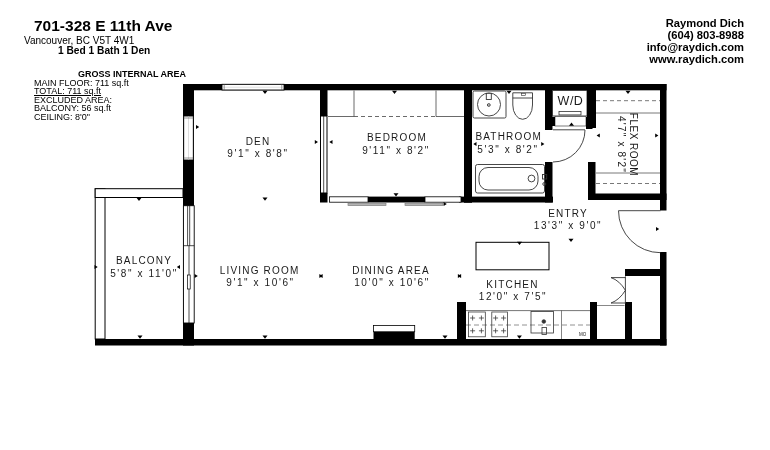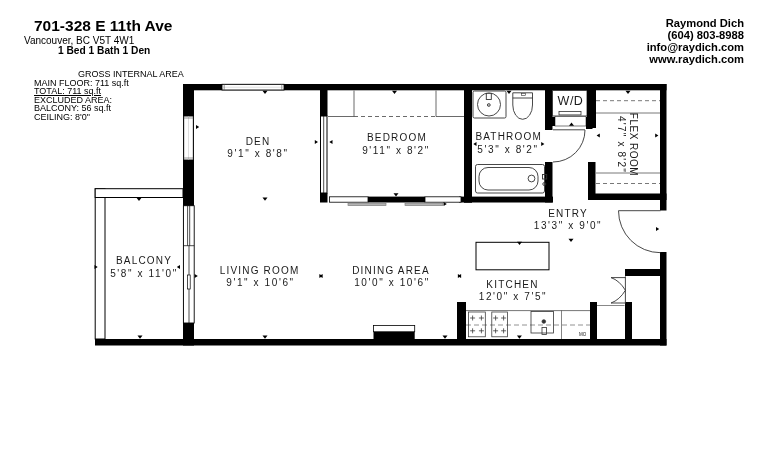--- a/index.html
+++ b/index.html
@@ -13,21 +13,21 @@
 
 <div class="abs" style="left:34px;top:16.5px;font-size:15.5px;font-weight:bold;color:#000;">701-328 E 11th Ave</div>
 
 <div class="abs" style="left:24px;top:35px;font-size:10px;font-weight:normal;color:#000;">Vancouver, BC V5T 4W1</div>
 
 <div class="abs" style="left:34px;top:45px;font-size:10.2px;font-weight:bold;color:#000;margin-left:24px;">1 Bed 1 Bath 1 Den</div>
 
 <div class="abs" style="right:26px;top:17.2px;text-align:right;font-weight:bold;font-size:11.2px;line-height:12.1px;color:#000;">Raymond Dich<br>(604) 803-8988<br>info@raydich.com<br>www.raydich.com</div>
 
 <div class="abs" style="left:34px;top:70px;font-size:9px;line-height:8.6px;color:#000;">
-<div style="font-weight:normal;padding-left:44px;">GROSS INTERNAL AREA</div>
+<div style="font-weight:bold;padding-left:44px;">GROSS INTERNAL AREA</div>
 <div>MAIN FLOOR: 711 sq.ft</div>
 <div style="font-weight:normal;text-decoration:underline;">TOTAL: 711 sq.ft</div>
 <div>EXCLUDED AREA:</div>
 <div>BALCONY: 56 sq.ft</div>
 <div>CEILING: 8'0"</div>
 </div>
 
 <svg class="abs" style="left:0;top:0;" width="770" height="450" viewBox="0 0 770 450">
 
 <rect x="183" y="84" width="483.5" height="6.3" fill="#000"></rect>

